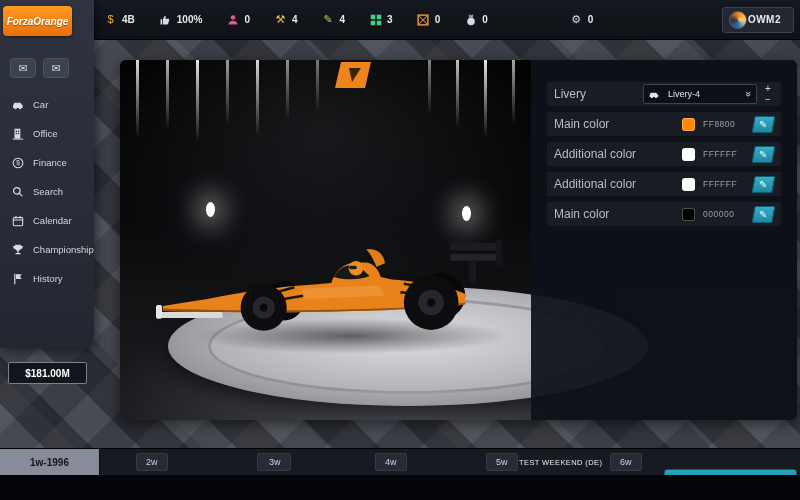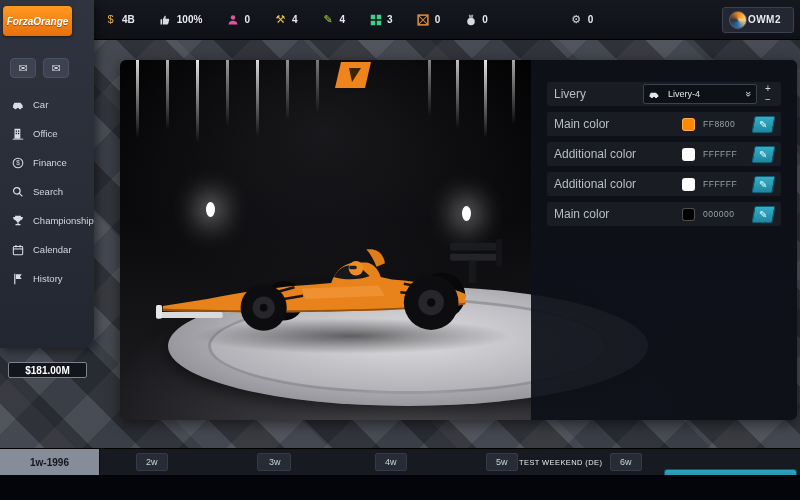--- a/index.html
+++ b/index.html
@@ -59,21 +59,21 @@
     display:flex; align-items:center; justify-content:center; color:#d8dce4; font-size:11px; cursor:pointer;
   }
   .nav { position:absolute; top:90px; left:0; width:100%; }
   .nav-item {
     height:29px; display:flex; align-items:center; gap:8px; padding-left:11px; cursor:pointer; color:#d8dce4;
   }
   .nav-item .n-icon { width:14px; height:14px; display:inline-flex; }
   .nav-item .n-icon svg { width:14px; height:14px; }
   .nav-item .n-label { font-size:9.5px; color:#d2d6de; }
   .budget-box {
-    position:absolute; left:8px; top:362px; width:79px; height:16px; z-index:7;
+    position:absolute; left:8px; top:362px; width:79px; height:22px; z-index:7;
     background:#12151c; border:1px solid #7a8190; border-radius:2px;
     display:flex; align-items:center; justify-content:center;
     font-size:10px; font-weight:bold; color:#fff;
   }
 
   
   .showroom {
     position:absolute; left:120px; top:60px; width:677px; height:360px; z-index:3;
     border-radius:6px; overflow:hidden;
     background:
@@ -287,34 +287,34 @@
           <svg viewBox="0 0 24 24">
               <circle cx="10" cy="10" r="5.6" fill="none" stroke="currentColor" stroke-width="2.1"></circle>
               <path d="M14.3 14.3l5.2 5.2" stroke="currentColor" stroke-width="2.1"></path>
             </svg>
         </span>
         <span class="n-label">Search</span>
       </div>
       <div class="nav-item">
         <span class="n-icon">
           <svg viewBox="0 0 24 24">
-              <path fill="currentColor" d="M7 3h10v2h3.5c0 3.2-2 5.4-4.3 5.8A5.2 5.2 0 0 1 13 13.8V17h3.2v2.2H7.8V17H11v-3.2a5.2 5.2 0 0 1-3.2-3C5.5 10.4 3.5 8.2 3.5 5H7V3z"></path>
-            </svg>
-        </span>
-        <span class="n-label">Championship</span>
-      </div>
-      <div class="nav-item">
-        <span class="n-icon">
-          <svg viewBox="0 0 24 24">
               <rect x="4" y="6" width="16" height="14" rx="1.5" fill="none" stroke="currentColor" stroke-width="1.8"></rect>
               <path d="M4 10.2h16" stroke="currentColor" stroke-width="1.8"></path>
               <path d="M8.5 3.5v4M15.5 3.5v4" stroke="currentColor" stroke-width="1.8"></path>
             </svg>
         </span>
         <span class="n-label">Calendar</span>
+      </div>
+      <div class="nav-item">
+        <span class="n-icon">
+          <svg viewBox="0 0 24 24">
+              <path fill="currentColor" d="M7 3h10v2h3.5c0 3.2-2 5.4-4.3 5.8A5.2 5.2 0 0 1 13 13.8V17h3.2v2.2H7.8V17H11v-3.2a5.2 5.2 0 0 1-3.2-3C5.5 10.4 3.5 8.2 3.5 5H7V3z"></path>
+            </svg>
+        </span>
+        <span class="n-label">Championship</span>
       </div>
       <div class="nav-item">
         <span class="n-icon">
           <svg viewBox="0 0 24 24">
               <path d="M6.5 3v18" stroke="currentColor" stroke-width="2"></path>
               <path fill="currentColor" d="M8.5 4h10l-3.2 4 3.2 4h-10z"></path>
             </svg>
         </span>
         <span class="n-label">History</span>
       </div>

